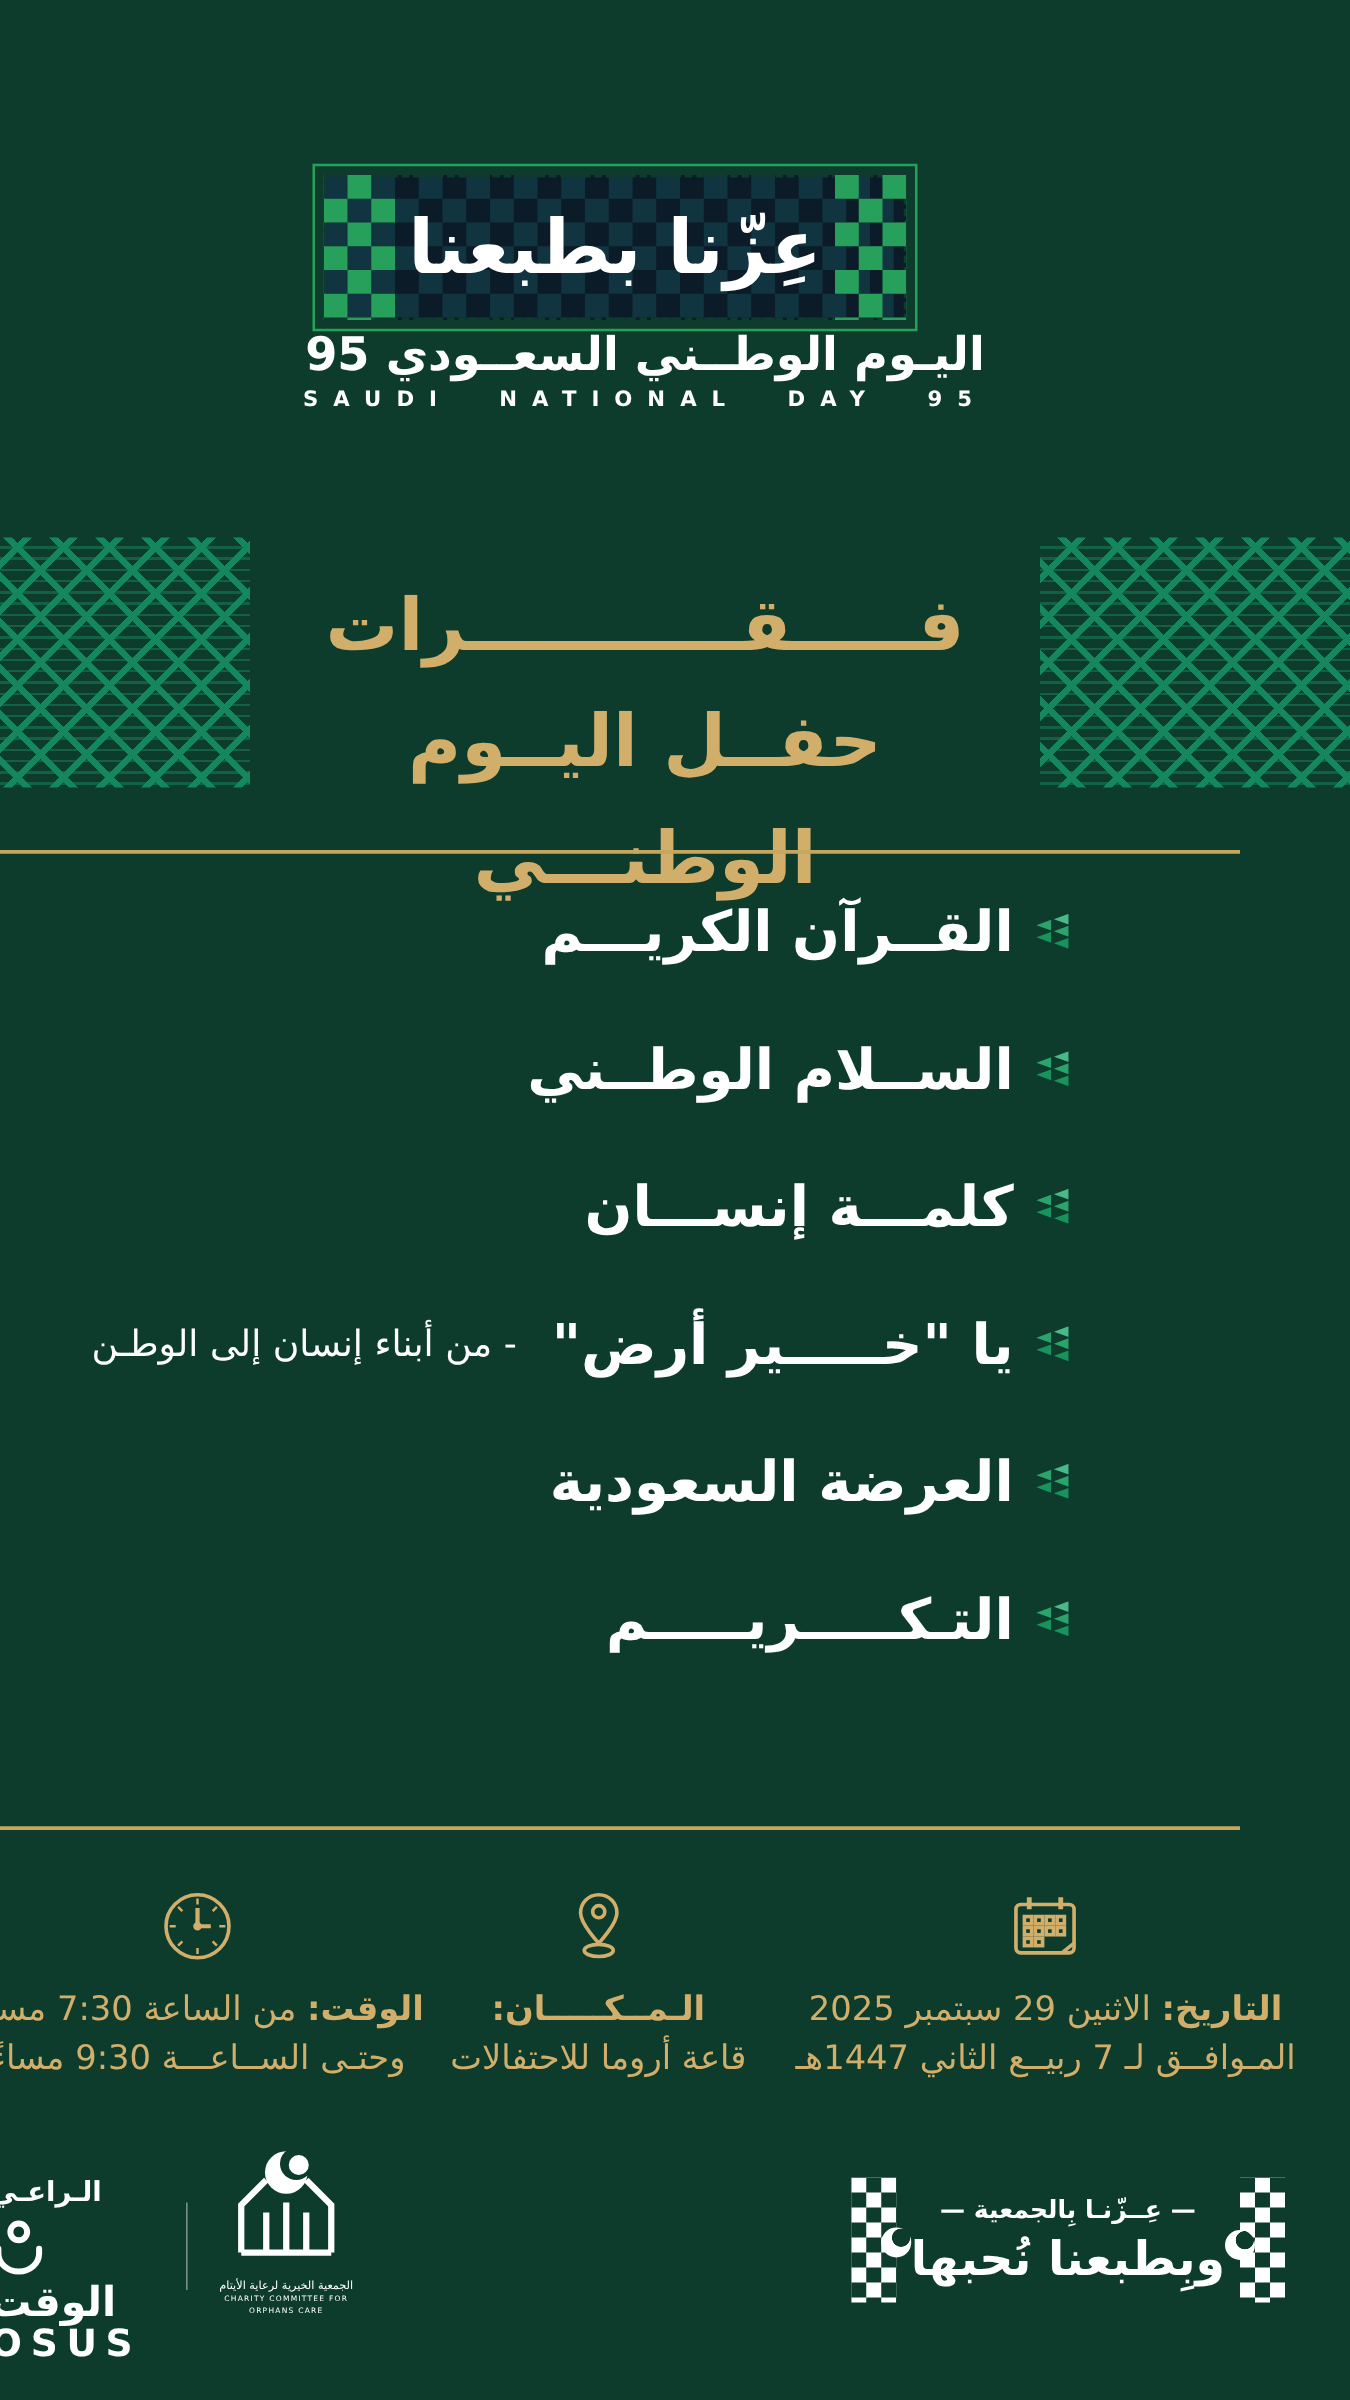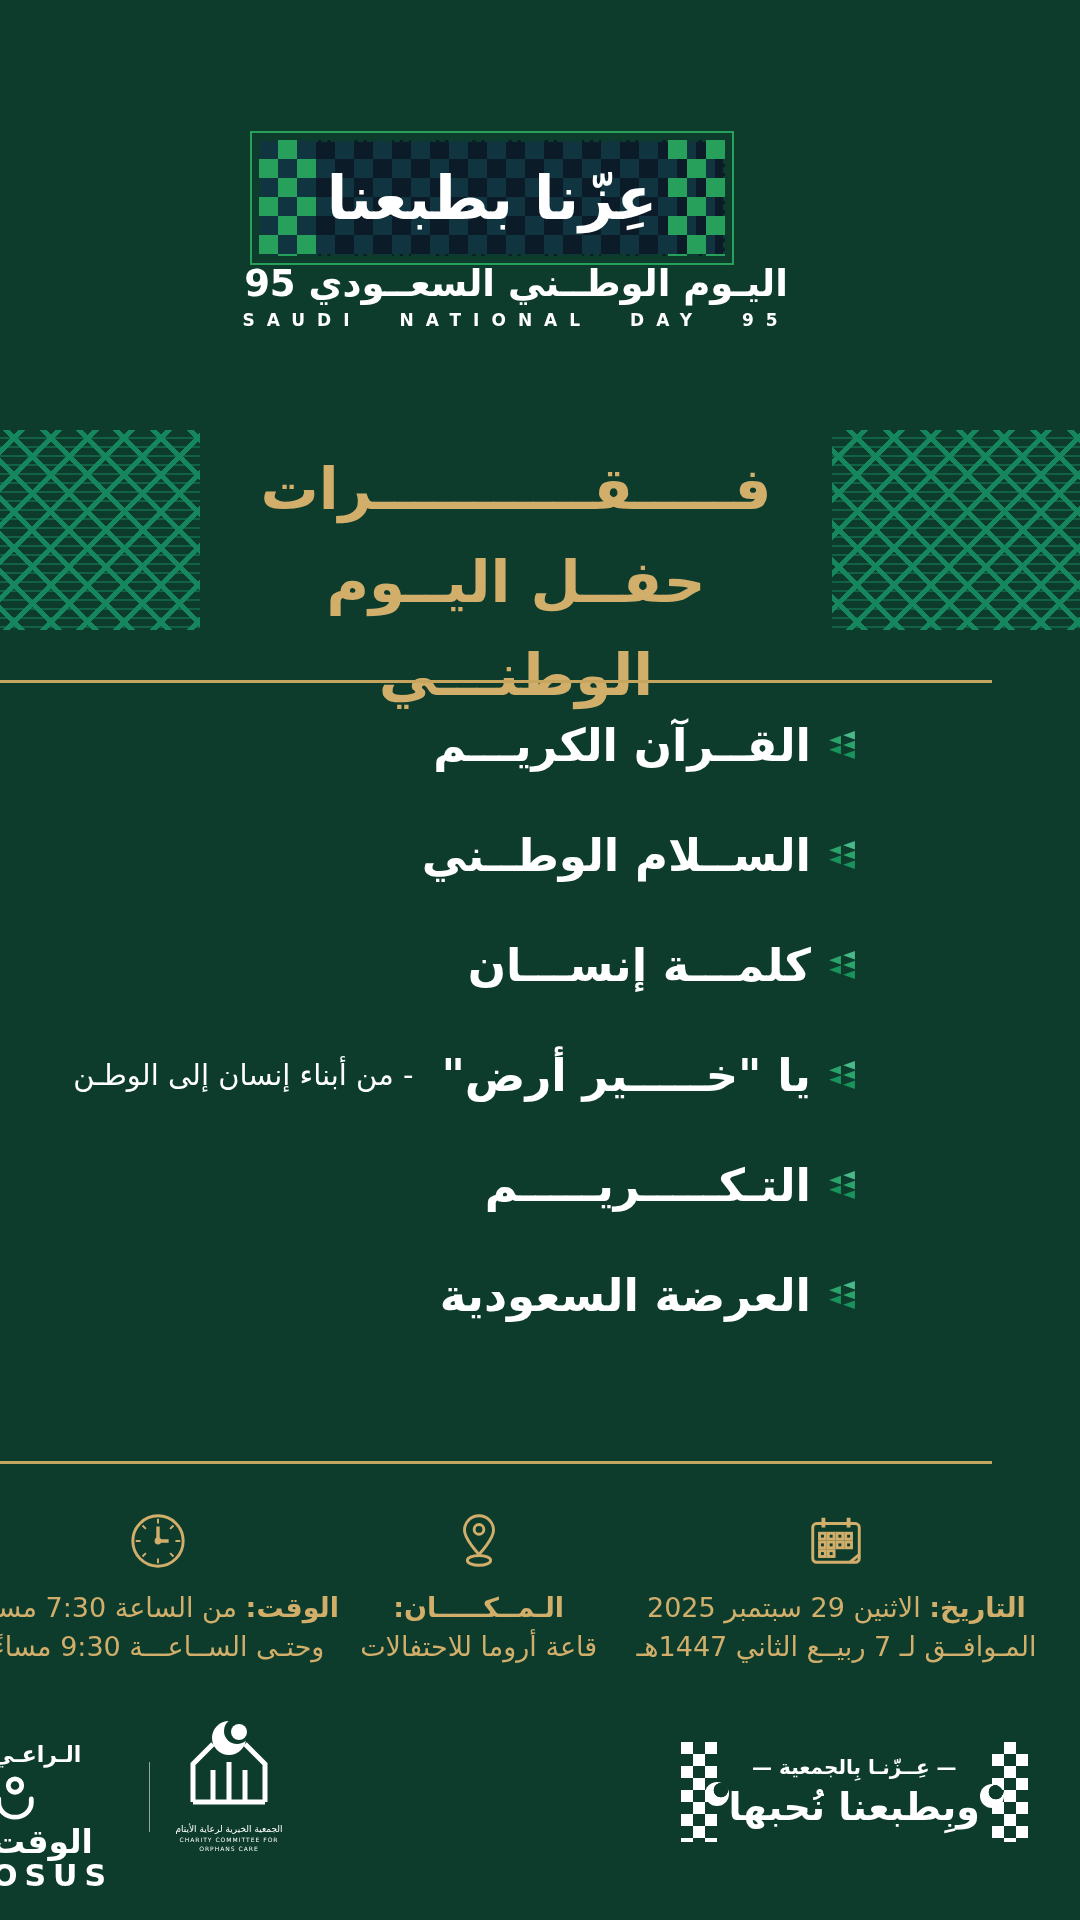--- a/index.html
+++ b/index.html
@@ -28,21 +28,21 @@
     font-size:17px;font-weight:bold;color:#fff;letter-spacing:12px;word-spacing:20px;direction:ltr;}
   
   .band{position:absolute;top:430px;height:200px;opacity:.95;
     background-image:
       repeating-linear-gradient(45deg, transparent 0 21px, #178a62 21px 26px),
       repeating-linear-gradient(135deg, transparent 0 21px, #178a62 21px 26px),
       repeating-linear-gradient(180deg, transparent 0 7px, rgba(23,138,98,.5) 7px 9px);}
   .band.left{left:0;width:248px;}
   .band.right{right:0;width:248px;}
   
-  .event-title{position:absolute;left:250px;right:250px;top:443px;text-align:center;
+  .event-title{position:absolute;left:250px;right:250px;top:454px;text-align:center;
     color:#d2ae6b;font-weight:bold;font-size:58px;line-height:93px;}
   .rule{position:absolute;left:40px;width:1000px;height:3px;background:#c6a55e;}
   .rule.r1{top:680px;}
   .rule.r2{top:1461px;}
   
   .program{position:absolute;top:690px;right:225px;left:60px;}
   .item{height:110px;display:flex;align-items:center;gap:18px;}
   .bullet{width:26px;height:28px;flex:0 0 auto;}
   .item-text{font-size:45px;font-weight:bold;color:#fff;white-space:nowrap;}
   .item-suffix{font-size:29px;font-weight:normal;color:#fff;white-space:nowrap;margin-right:10px;}
@@ -149,31 +149,31 @@
       <span class="item-suffix">- من أبناء إنسان إلى الوطـن</span>
     </div>
     <div class="item">
       <svg class="bullet" viewBox="0 0 24 26">
         <polygon points="24,0 24,8 13,4" fill="#49b989"></polygon>
           <polygon points="24,9 24,17 13,13" fill="#2ba46b"></polygon>
         <polygon points="24,18 24,26 13,22" fill="#18935c"></polygon>
           <polygon points="11,4.5 11,12.5 0,8.5" fill="#2ba46b"></polygon>
         <polygon points="11,13.5 11,21.5 0,17.5" fill="#18935c"></polygon>
       </svg>
+      <span class="item-text">العرضة السعودية</span>
+    </div>
+    <div class="item">
+      <svg class="bullet" viewBox="0 0 24 26">
+        <polygon points="24,0 24,8 13,4" fill="#49b989"></polygon>
+          <polygon points="24,9 24,17 13,13" fill="#2ba46b"></polygon>
+        <polygon points="24,18 24,26 13,22" fill="#18935c"></polygon>
+          <polygon points="11,4.5 11,12.5 0,8.5" fill="#2ba46b"></polygon>
+        <polygon points="11,13.5 11,21.5 0,17.5" fill="#18935c"></polygon>
+      </svg>
       <span class="item-text">التـكـــــريـــــم</span>
-    </div>
-    <div class="item">
-      <svg class="bullet" viewBox="0 0 24 26">
-        <polygon points="24,0 24,8 13,4" fill="#49b989"></polygon>
-          <polygon points="24,9 24,17 13,13" fill="#2ba46b"></polygon>
-        <polygon points="24,18 24,26 13,22" fill="#18935c"></polygon>
-          <polygon points="11,4.5 11,12.5 0,8.5" fill="#2ba46b"></polygon>
-        <polygon points="11,13.5 11,21.5 0,17.5" fill="#18935c"></polygon>
-      </svg>
-      <span class="item-text">العرضة السعودية</span>
     </div>
   </div>
 
   <div class="rule r2"></div>
 
   <div class="details">
     <div class="col date">
       <svg class="dicon" viewBox="0 0 64 64" fill="none" stroke="#d2ae6b" stroke-width="3">
         <rect x="8" y="14" width="48" height="40" rx="4"></rect>
         <path d="M19 8 v10 M45 8 v10" stroke-width="4"></path>

